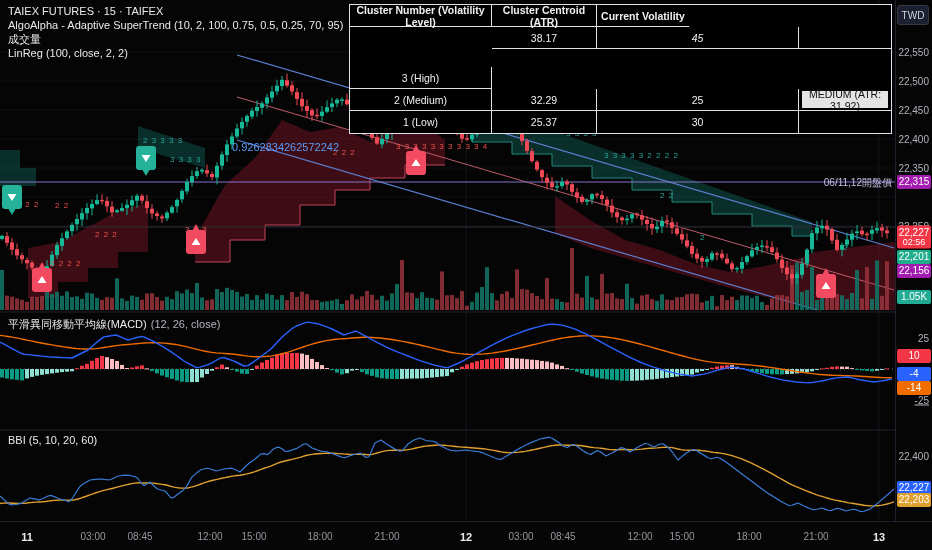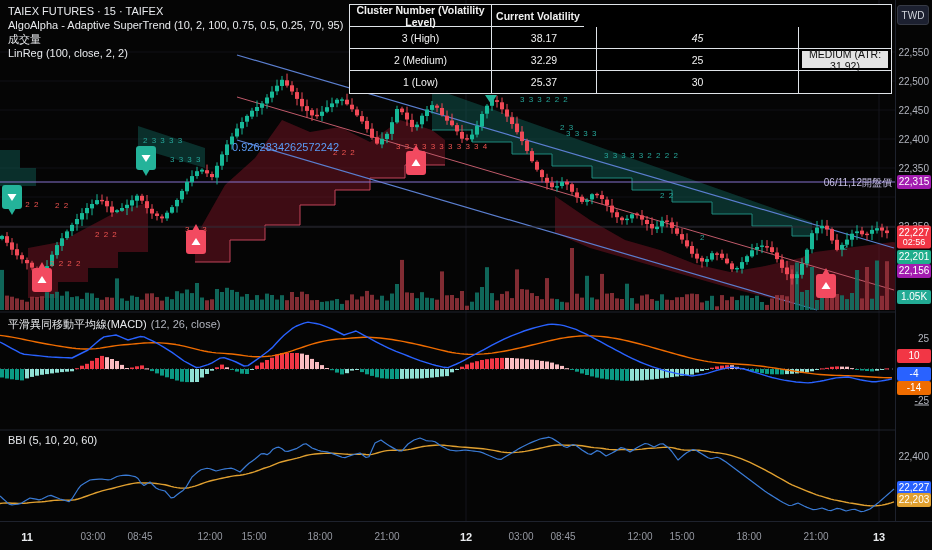--- a/index.html
+++ b/index.html
@@ -849,24 +849,25 @@
     <div class="lrow">TAIEX FUTURES · 15 · TAIFEX</div>
     <div class="lrow">AlgoAlpha -  Adaptive SuperTrend (10, 2, 100, 0.75, 0.5, 0.25, 70, 95)</div>
     <div class="lrow">成交量</div>
     <div class="lrow">LinReg (100, close, 2, 2)</div>
   </div>
   <div id="pearson" class="abs" style="left: 232px; top: 141px;">0.9262834262572242</div>
 
   <div id="cluster-table" class="abs" style="left: 349px; top: 4px;">
       <div class="trow thead">
         <div class="tcell" style="width: 142px;">Cluster Number (Volatility Level)</div>
+        <div class="tcell" style="width: 105px;">Cluster Centroid (ATR)</div>
         <div class="tcell" style="width: 92px;">Current Volatility</div>
       </div>
       <div class="trow">
-        <div class="tcell" style="width: 142px;">3 (High)</div>
+        <div class="tcell" style="width: 142px; margin-top: 40px;">3 (High)</div>
         <div class="tcell" style="width: 105px;">38.17</div>
         <div class="tcell" style="width: 202px; font-style: italic;">45</div>
         <div class="tcell" style="width: 92px;"></div>
       </div>
       <div class="trow">
         <div class="tcell" style="width: 142px;">2 (Medium)</div>
         <div class="tcell" style="width: 105px;">32.29</div>
         <div class="tcell" style="width: 202px;">25</div>
         <div class="tcell" style="width: 92px;">
           <div class="vol-current">MEDIUM (ATR: 31.92)</div>

